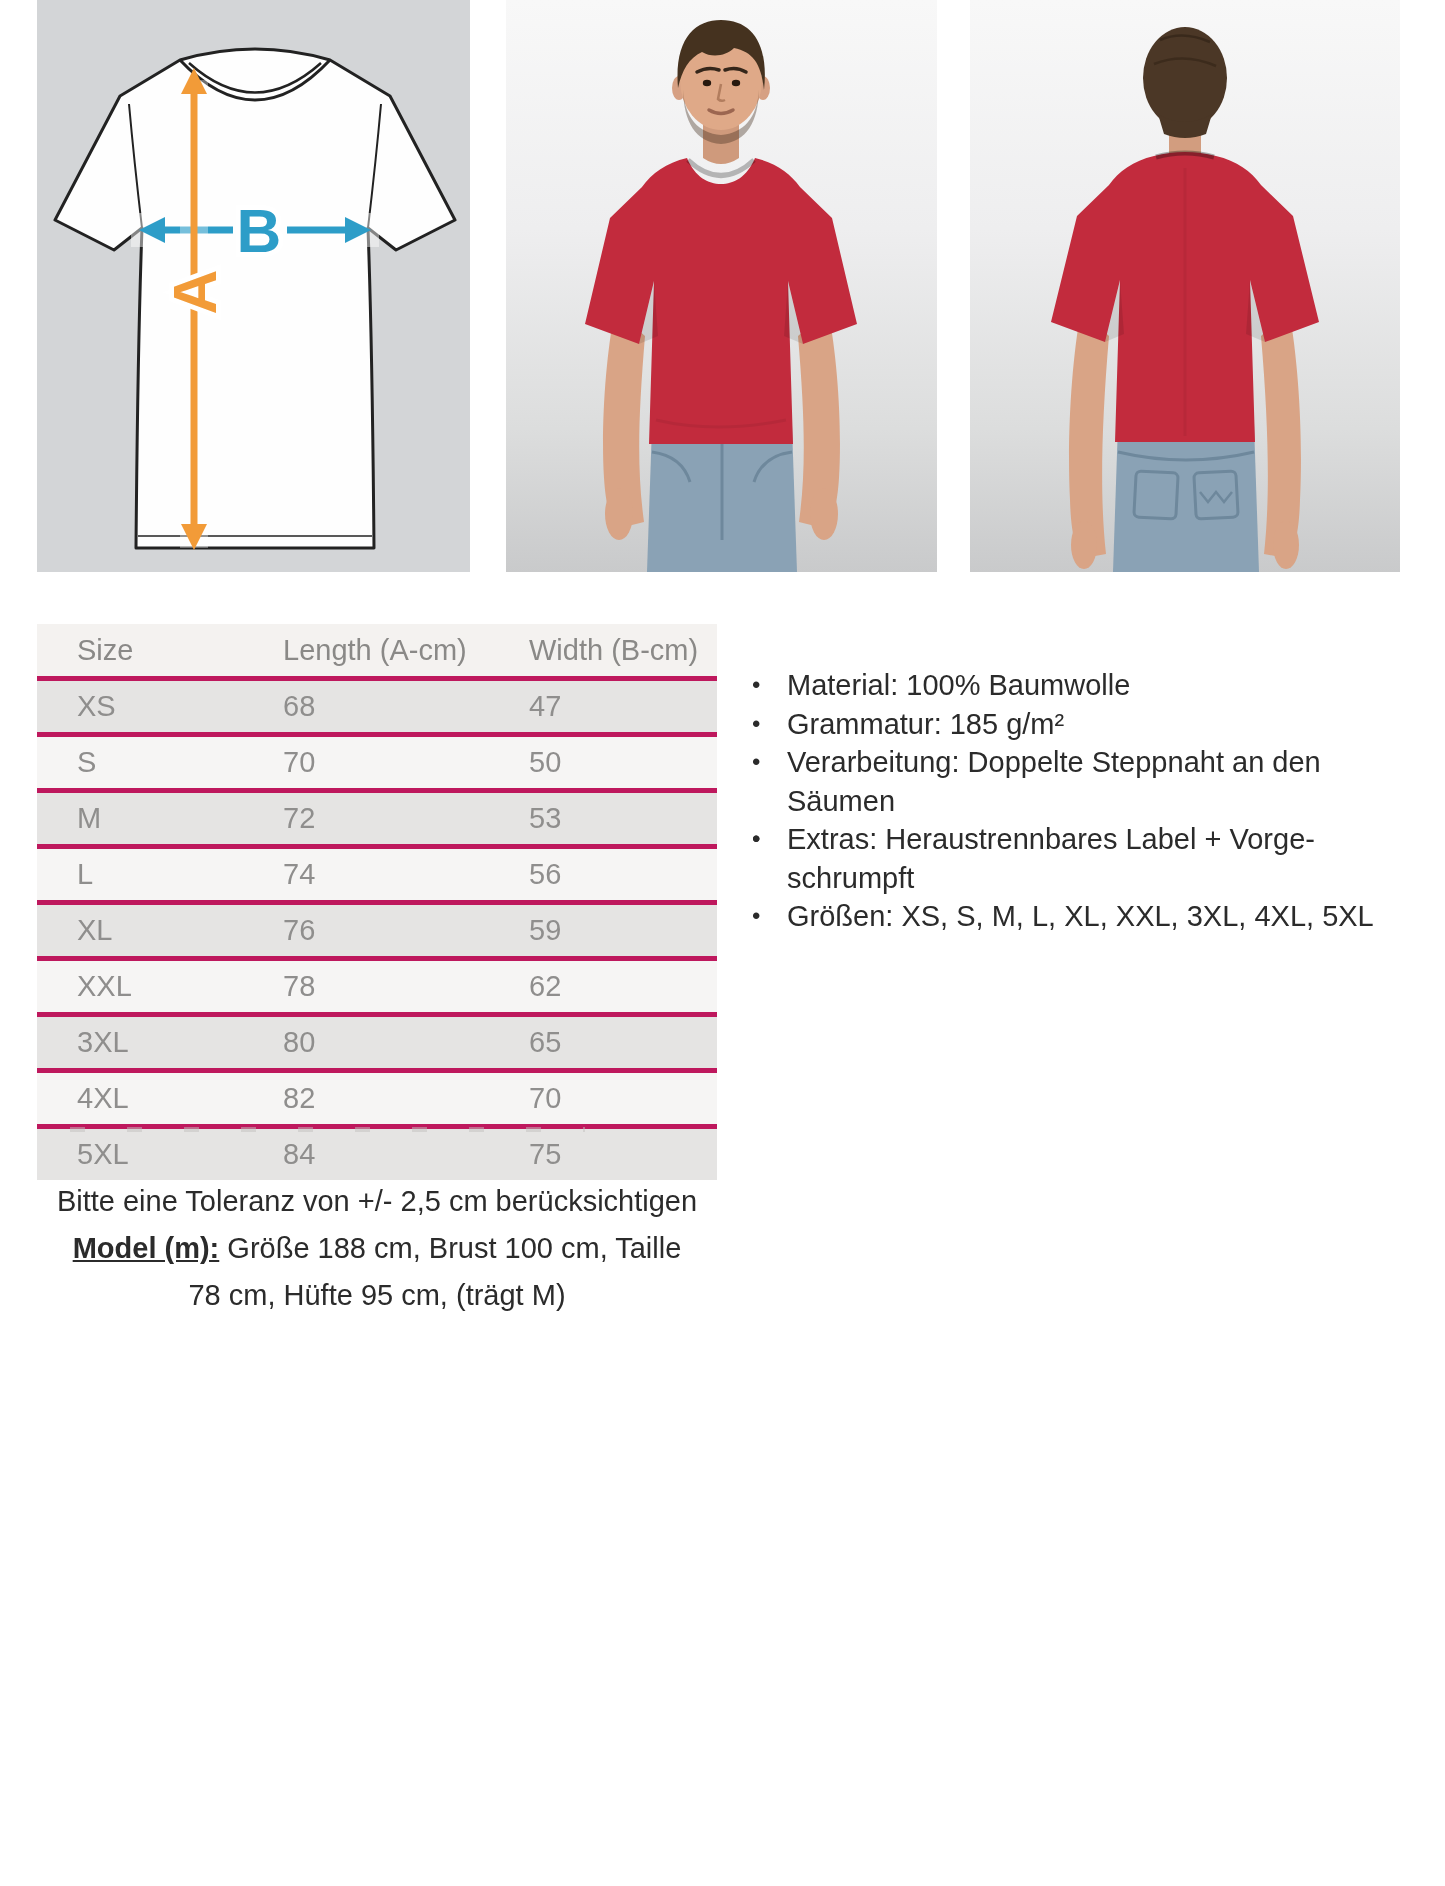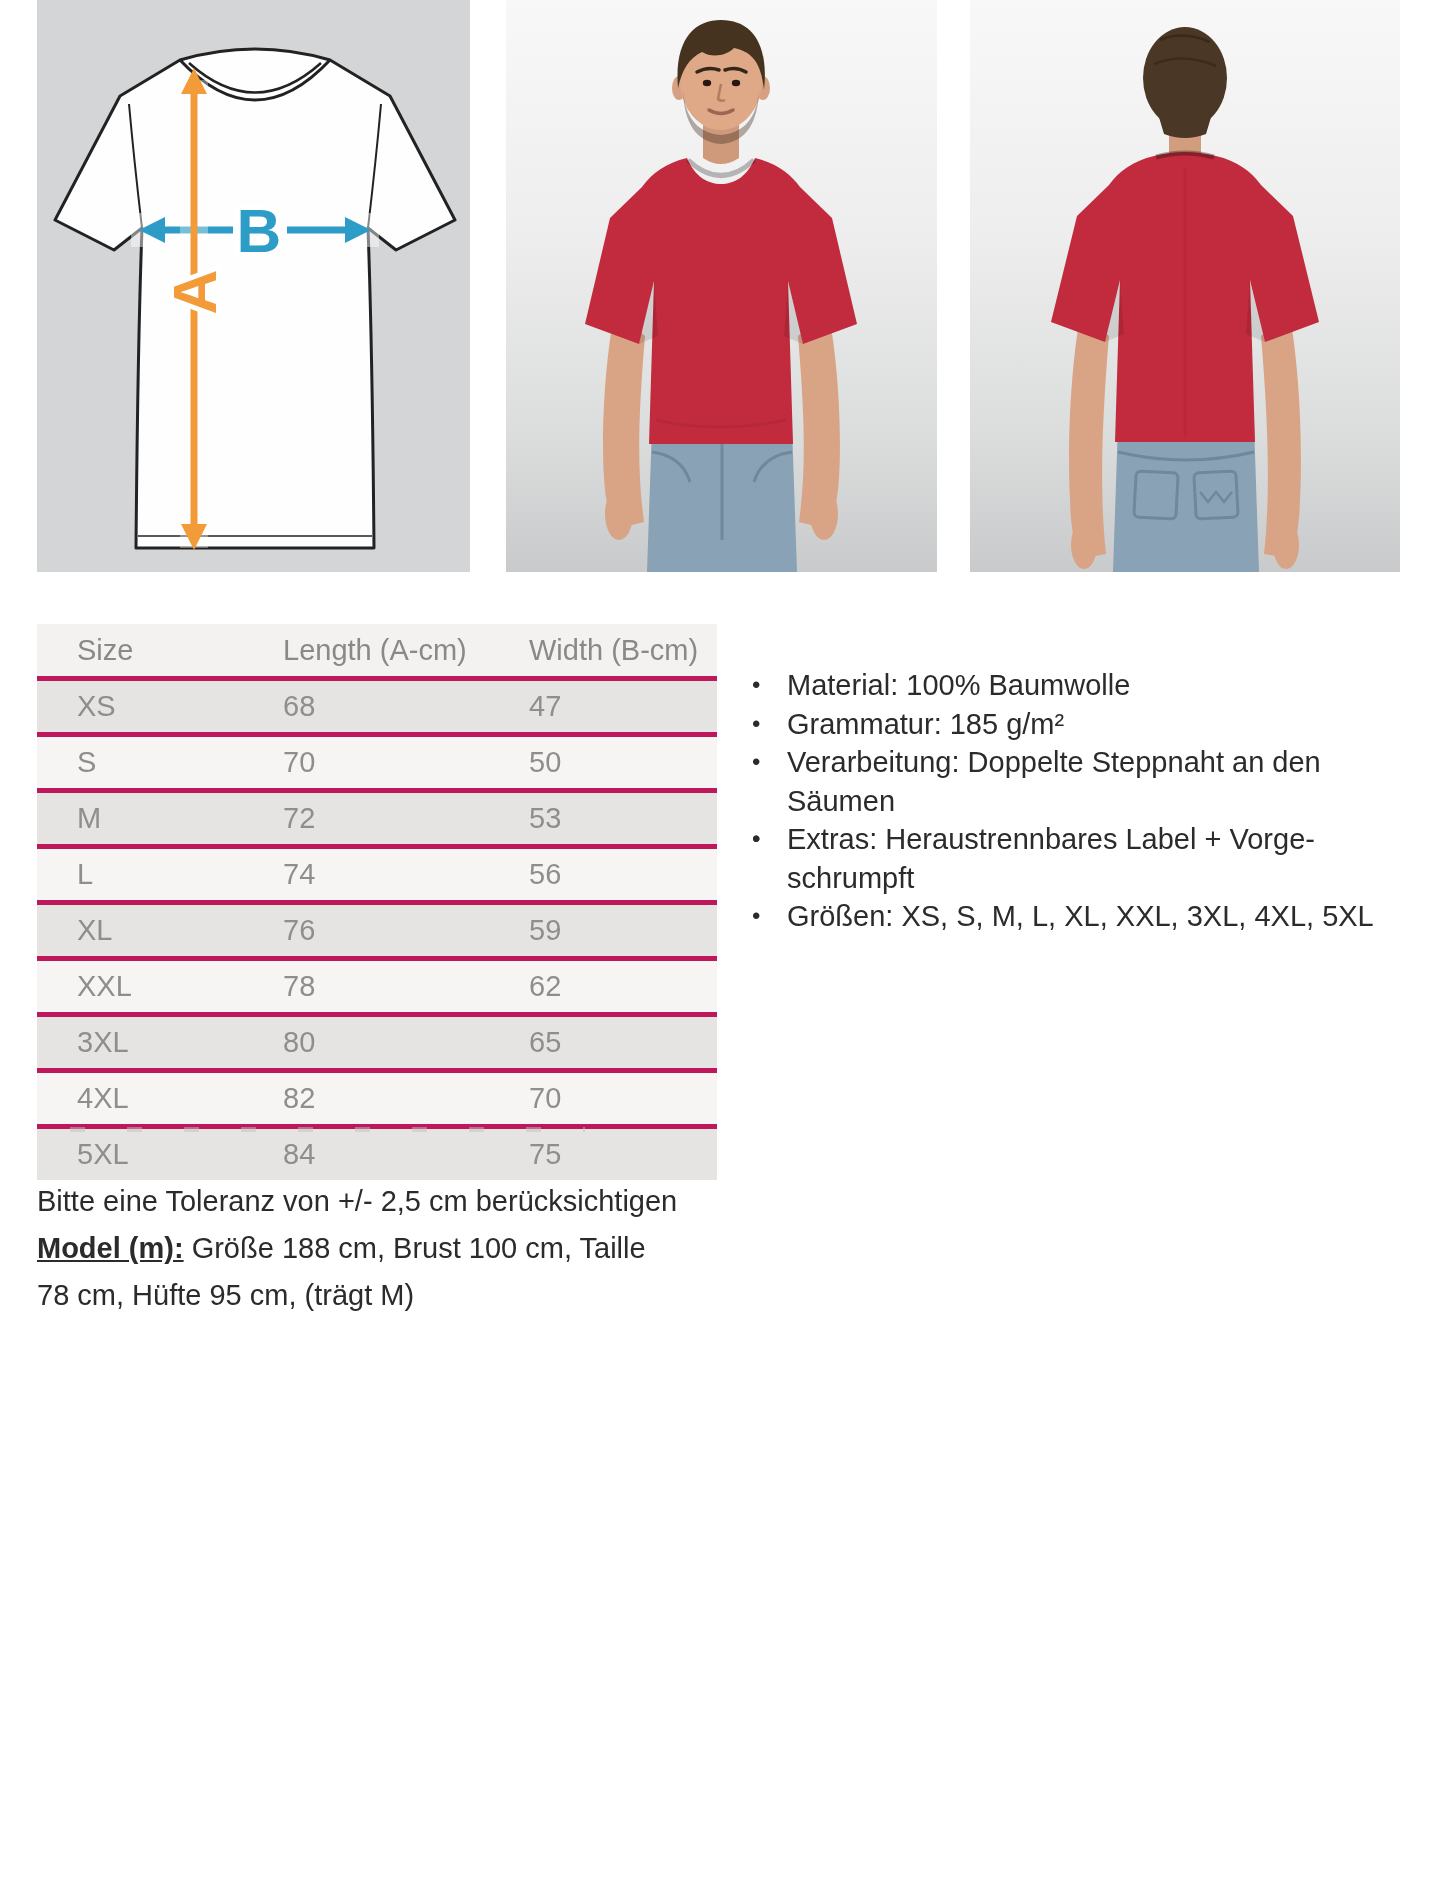--- a/index.html
+++ b/index.html
@@ -36,21 +36,21 @@
   .description { position:absolute; left:750px; top:619px; width:695px;
                  font-size:29px; color:#2b2b2b; }
   .description .line { display:block; white-space:nowrap; line-height:38.5px; }
   .bullets { list-style:none; margin:47px 0 0 0; padding:0; }
   .bullets li { position:relative; padding-left:37px; }
   .bullets li::before { content:"\2022"; position:absolute; left:2px; top:0;
                         line-height:38.5px; font-size:24px; color:#2b2b2b; }
 
   
   .notes { position:absolute; left:37px; top:1178px; width:680px;
-           font-size:29px; color:#2b2b2b; line-height:47px; }
+           font-size:29px; color:#2b2b2b; line-height:47px;text-align:center; }
   .notes p { margin:0; }
   .notes strong { font-weight:700;text-decoration:underline; }
   .notes .block-line { display:block; white-space:nowrap; }
   .nowrap { white-space:nowrap; }
 </style>
 </head>
 <body>
 
 <div class="page">
 

